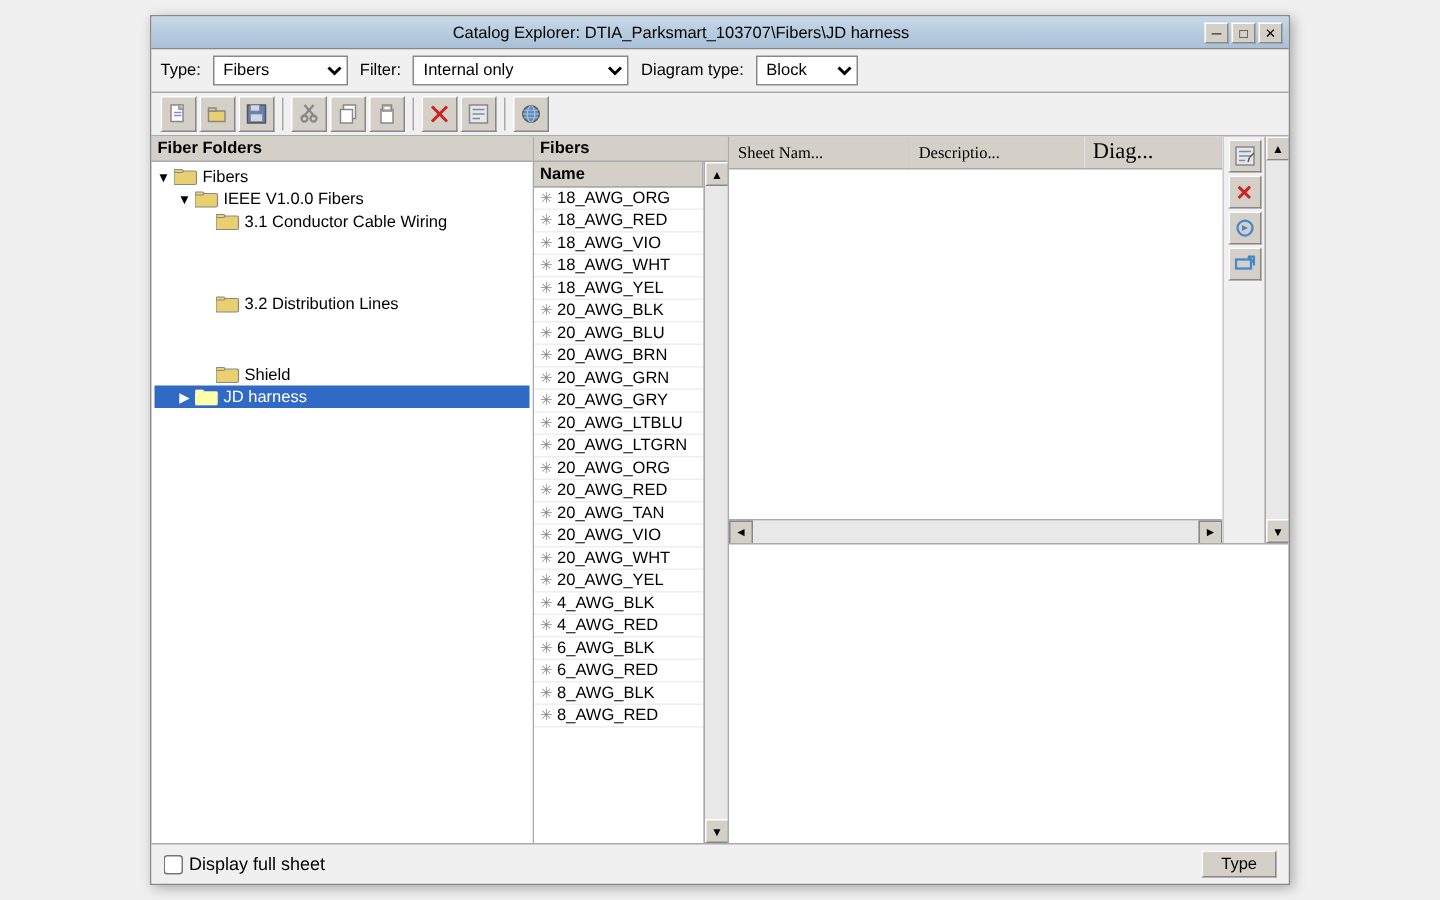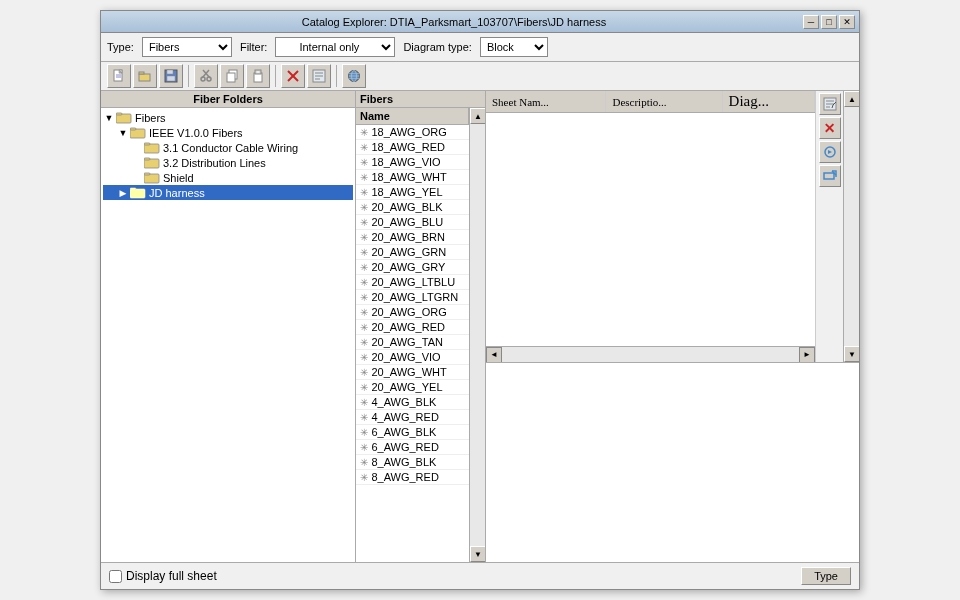--- a/index.html
+++ b/index.html
@@ -83,22 +83,21 @@
       border: 1px solid #888;
       background: #fff;
       padding: 0 2px;
     }
 
     .toolbar-select-type {
       width: 90px;
     }
 
     .toolbar-select-filter {
-      width: 120px;
-      text-align: center;
+      width: 144px;
     }
 
     .toolbar-select-diagram {
       width: 68px;
     }
 
     .icon-toolbar {
       display: flex;
       align-items: center;
       padding: 2px 6px;
@@ -135,21 +134,20 @@
       overflow: hidden;
     }
 
     
     .left-panel {
       width: 255px;
       display: flex;
       flex-direction: column;
       border-right: 1px solid #aaa;
       flex-shrink: 0;
-      text-align: center;
     }
 
     .panel-header {
       background: #d4d0c8;
       border-bottom: 1px solid #aaa;
       padding: 2px 4px;
       font-size: 11px;
       font-weight: bold;
       flex-shrink: 0;
     }
@@ -533,29 +531,29 @@
     <span>IEEE V1.0.0 Fibers</span>
   </div>
           <div class="tree-item" style="padding-left: 28px;">
     <span class="expand-icon"></span>
     <span class="folder-icon"><svg width="16" height="13" viewBox="0 0 16 13">
     <rect x="0" y="3" width="15" height="9" rx="1" fill="#e8d070" stroke="#888" stroke-width="0.8"></rect>
     <rect x="0" y="2" width="6" height="2" rx="1" fill="#e8d070" stroke="#888" stroke-width="0.8"></rect>
   </svg></span>
     <span>3.1 Conductor Cable Wiring</span>
   </div>
-          <div class="tree-item" style="padding-left: 28px;">
+          <div class="tree-item" style="padding-left: 28px; margin-top: 40px;">
     <span class="expand-icon"></span>
     <span class="folder-icon"><svg width="16" height="13" viewBox="0 0 16 13">
     <rect x="0" y="3" width="15" height="9" rx="1" fill="#e8d070" stroke="#888" stroke-width="0.8"></rect>
     <rect x="0" y="2" width="6" height="2" rx="1" fill="#e8d070" stroke="#888" stroke-width="0.8"></rect>
   </svg></span>
     <span>3.2 Distribution Lines</span>
   </div>
-          <div class="tree-item" style="padding-left: 28px;">
+          <div class="tree-item" style="padding-left: 28px; margin-top: 32px;">
     <span class="expand-icon"></span>
     <span class="folder-icon"><svg width="16" height="13" viewBox="0 0 16 13">
     <rect x="0" y="3" width="15" height="9" rx="1" fill="#e8d070" stroke="#888" stroke-width="0.8"></rect>
     <rect x="0" y="2" width="6" height="2" rx="1" fill="#e8d070" stroke="#888" stroke-width="0.8"></rect>
   </svg></span>
     <span>Shield</span>
   </div>
           <div class="tree-item selected" style="padding-left: 14px; background: rgb(49, 106, 197); color: rgb(255, 255, 255);">
     <span class="expand-icon">▶</span>
     <span class="folder-icon"><svg width="16" height="13" viewBox="0 0 16 13">

